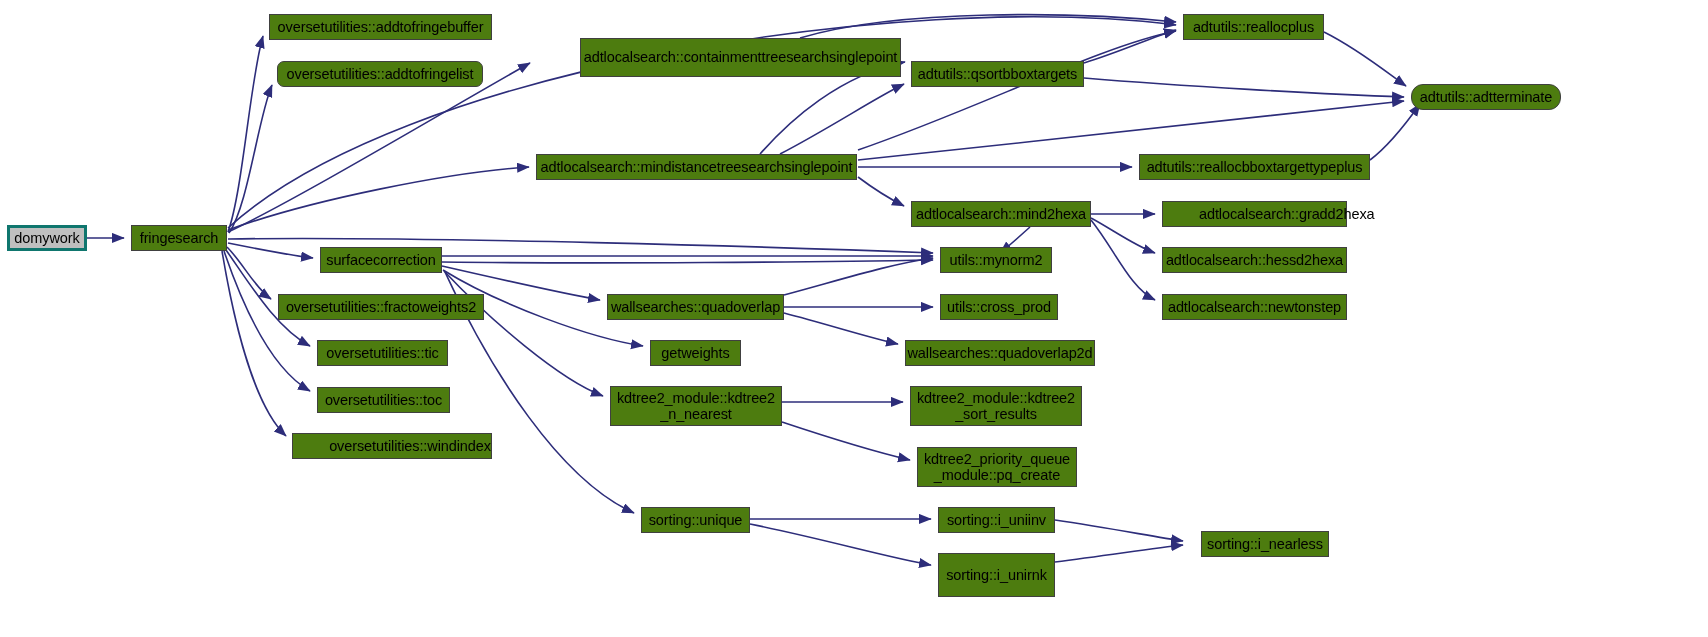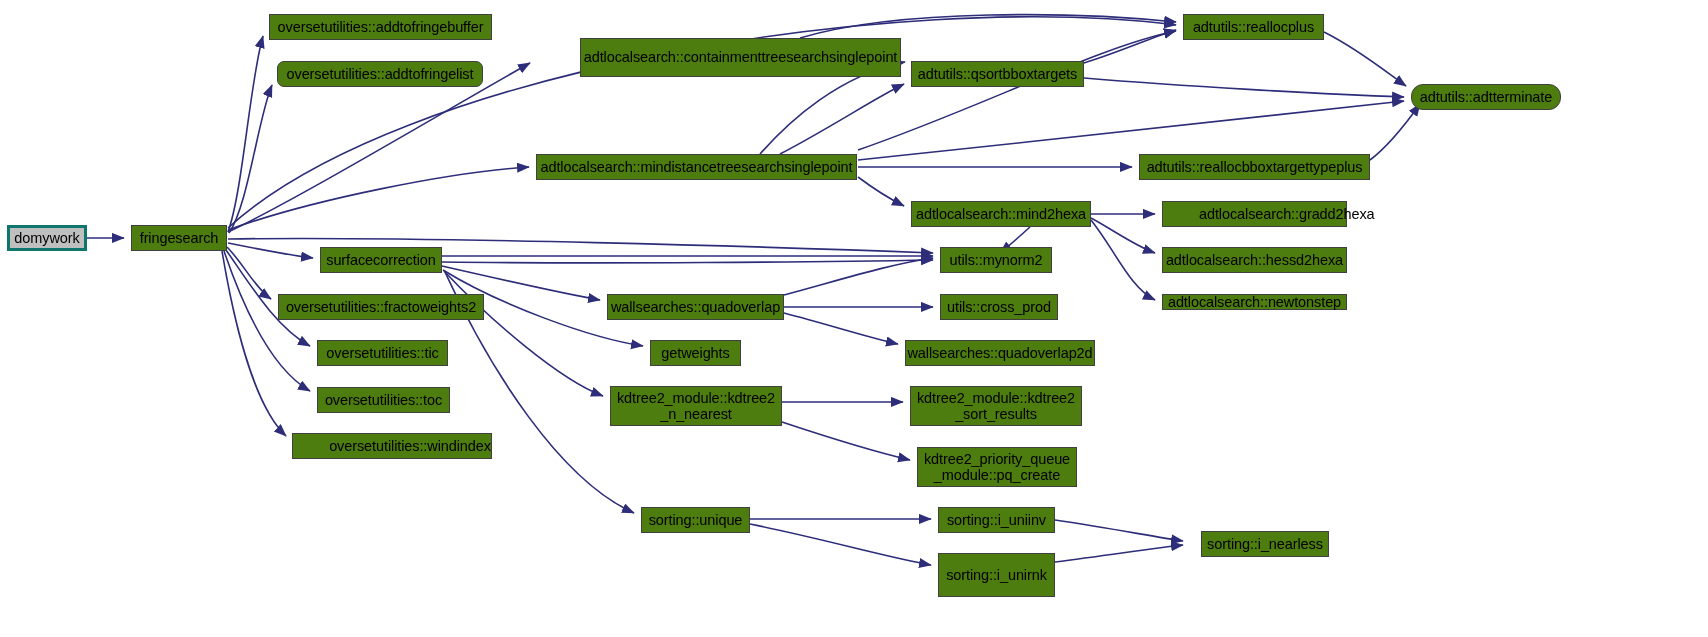--- a/index.html
+++ b/index.html
@@ -111,21 +111,21 @@
       <div class="node" style="left: 277px; top: 61px; width: 206px; height: 26px; border-radius: 7px;"><span class="node-label">oversetutilities::addtofringelist</span></div>
       <div class="node" style="left: 536px; top: 38px; width: 321px; height: 39px; margin-left: 44px;"><span class="node-label">adtlocalsearch::containmenttreesearchsinglepoint</span></div>
       <div class="node" style="left: 536px; top: 154px; width: 321px; height: 26px;"><span class="node-label">adtlocalsearch::mindistancetreesearchsinglepoint</span></div>
       <div class="node" style="left: 1183px; top: 14px; width: 141px; height: 26px;"><span class="node-label">adtutils::reallocplus</span></div>
       <div class="node" style="left: 1411px; top: 84px; width: 150px; height: 26px; border-radius: 12px;"><span class="node-label">adtutils::adtterminate</span></div>
       <div class="node" style="left: 911px; top: 61px; width: 173px; height: 26px;"><span class="node-label">adtutils::qsortbboxtargets</span></div>
       <div class="node" style="left: 1139px; top: 154px; width: 231px; height: 26px;"><span class="node-label">adtutils::reallocbboxtargettypeplus</span></div>
       <div class="node" style="left: 911px; top: 201px; width: 180px; height: 26px;"><span class="node-label">adtlocalsearch::mind2hexa</span></div>
       <div class="node" style="left: 1162px; top: 201px; width: 185px; height: 26px; padding-left: 36px;"><span class="node-label">adtlocalsearch::gradd2hexa</span></div>
       <div class="node" style="left: 1162px; top: 247px; width: 185px; height: 26px;"><span class="node-label">adtlocalsearch::hessd2hexa</span></div>
-      <div class="node" style="left: 1162px; top: 294px; width: 185px; height: 16px;"><span class="node-label">adtlocalsearch::newtonstep</span></div>
+      <div class="node" style="left: 1162px; top: 294px; width: 185px; height: 26px;"><span class="node-label">adtlocalsearch::newtonstep</span></div>
       <div class="node" style="left: 320px; top: 247px; width: 122px; height: 26px;"><span class="node-label">surfacecorrection</span></div>
       <div class="node" style="left: 940px; top: 247px; width: 112px; height: 26px;"><span class="node-label">utils::mynorm2</span></div>
       <div class="node" style="left: 278px; top: 294px; width: 206px; height: 26px;"><span class="node-label">oversetutilities::fractoweights2</span></div>
       <div class="node" style="left: 607px; top: 294px; width: 177px; height: 26px;"><span class="node-label">wallsearches::quadoverlap</span></div>
       <div class="node" style="left: 940px; top: 294px; width: 118px; height: 26px;"><span class="node-label">utils::cross_prod</span></div>
       <div class="node" style="left: 317px; top: 340px; width: 131px; height: 26px;"><span class="node-label">oversetutilities::tic</span></div>
       <div class="node" style="left: 650px; top: 340px; width: 91px; height: 26px;"><span class="node-label">getweights</span></div>
       <div class="node" style="left: 905px; top: 340px; width: 190px; height: 26px;"><span class="node-label">wallsearches::quadoverlap2d</span></div>
       <div class="node" style="left: 317px; top: 387px; width: 133px; height: 26px;"><span class="node-label">oversetutilities::toc</span></div>
       <div class="node" style="left: 610px; top: 386px; width: 172px; height: 40px;"><span class="node-label">kdtree2_module::kdtree2

